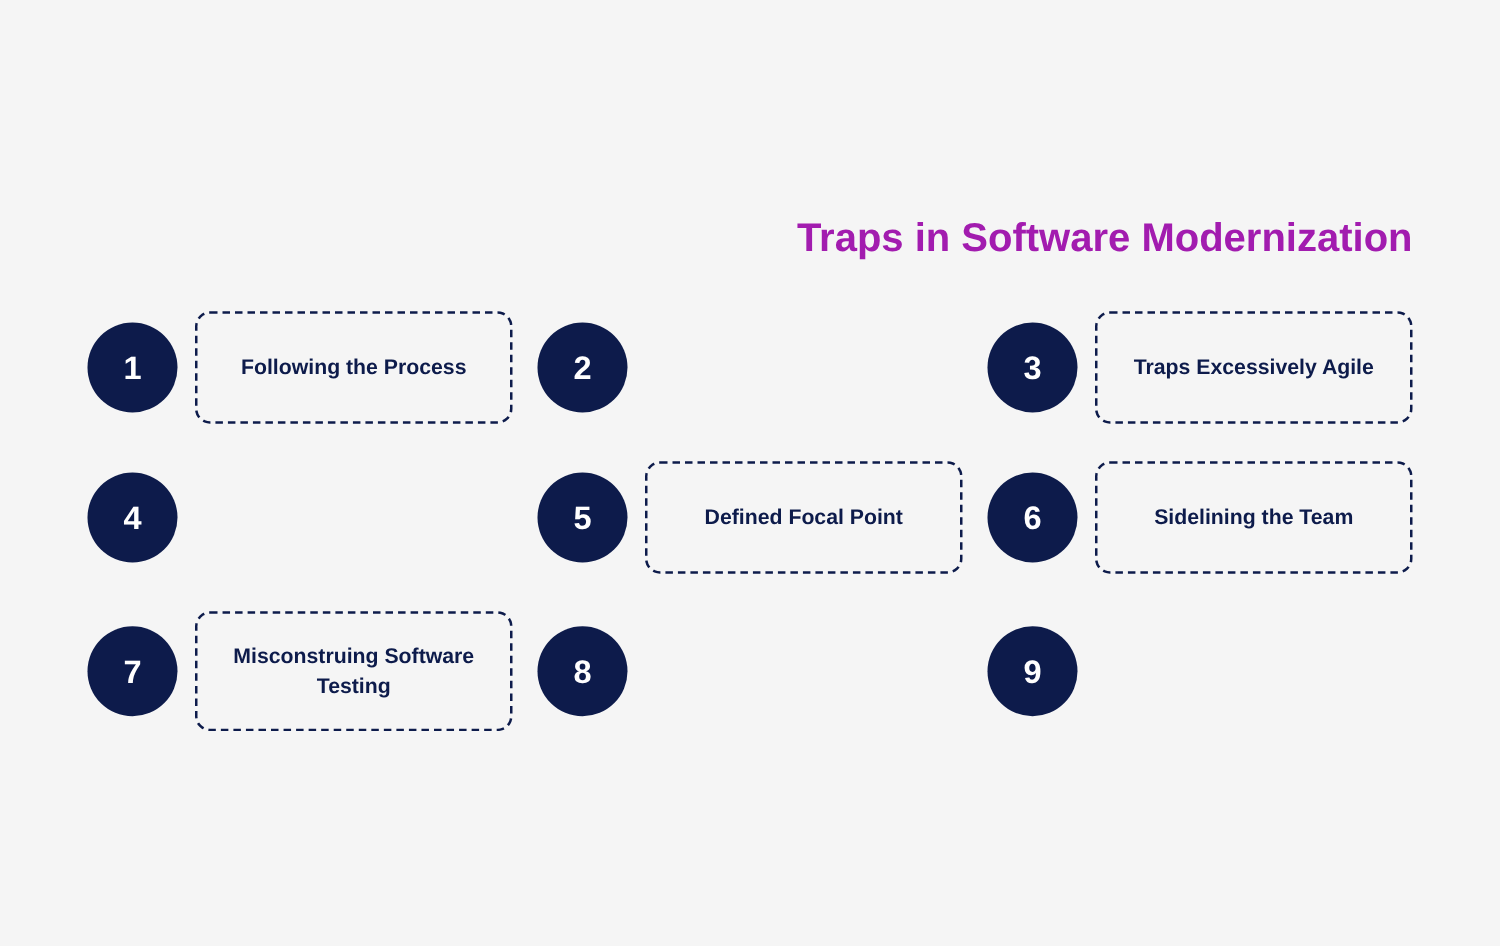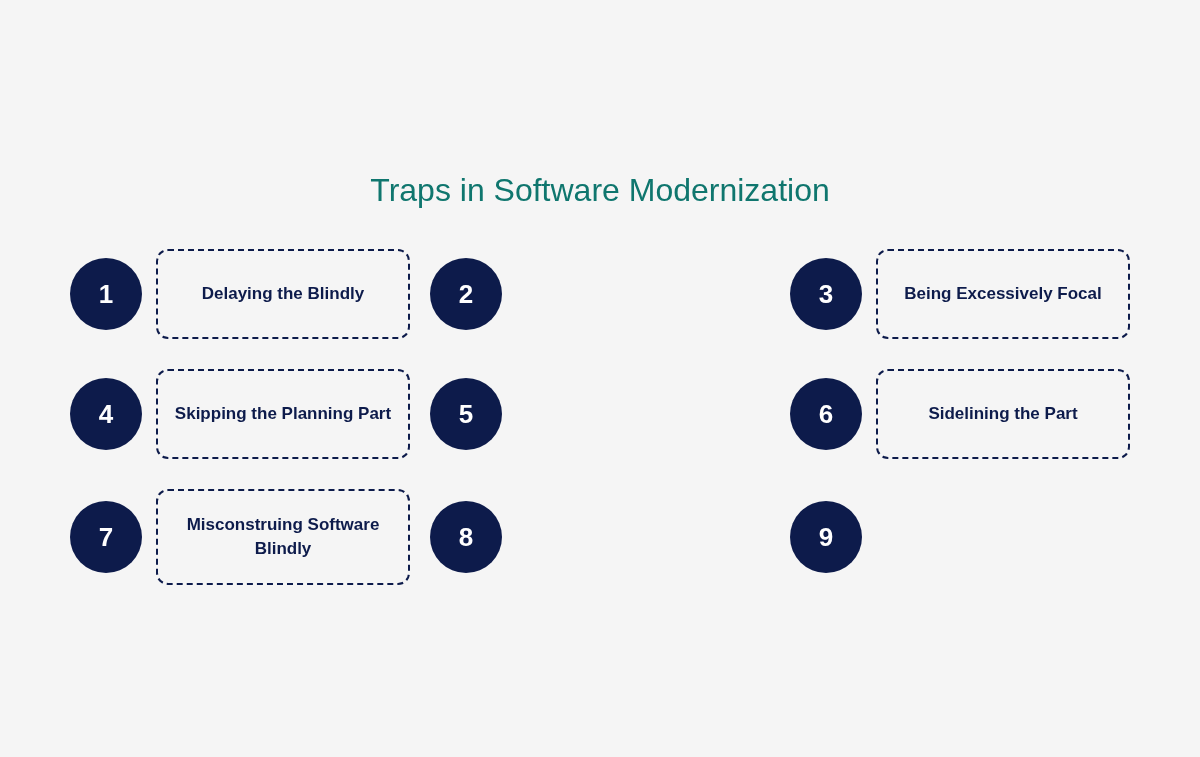--- a/index.html
+++ b/index.html
@@ -18,24 +18,24 @@
       justify-content: center;
     }
 
     .page-container {
       width: 1140px;
       background: #f5f5f5;
       padding: 30px 40px;
     }
 
     .page-title {
-      text-align: center;
+      text-align: right;
       font-size: 32px;
-      font-weight: 400;
-      color: #0f766e;
+      font-weight: 700;
+      color: #a21caf;
       margin-bottom: 40px;
     }
 
     .grid {
       display: grid;
       grid-template-columns: repeat(3, 1fr);
       gap: 30px 20px;
     }
 
     .trap-item {
@@ -75,43 +75,43 @@
     }
   </style>
 </head>
 <body>
 
 <div class="page-container">
   <h1 class="page-title">Traps in Software Modernization</h1>
   <div class="grid" id="traps-grid">
   <div class="trap-item">
         <div class="circle-number">1</div>
-        <div class="label-box">Delaying the Blindly</div>
+        <div class="label-box">Following the Process</div>
       </div>
       <div class="trap-item">
         <div class="circle-number">2</div>
       </div>
       <div class="trap-item">
         <div class="circle-number">3</div>
-        <div class="label-box">Being Excessively Focal</div>
+        <div class="label-box">Traps Excessively Agile</div>
       </div>
       <div class="trap-item">
         <div class="circle-number">4</div>
-        <div class="label-box">Skipping the Planning Part</div>
       </div>
       <div class="trap-item">
         <div class="circle-number">5</div>
+        <div class="label-box">Defined Focal Point</div>
       </div>
       <div class="trap-item">
         <div class="circle-number">6</div>
-        <div class="label-box">Sidelining the Part</div>
+        <div class="label-box">Sidelining the Team</div>
       </div>
       <div class="trap-item">
         <div class="circle-number">7</div>
-        <div class="label-box">Misconstruing Software Blindly</div>
+        <div class="label-box">Misconstruing Software Testing</div>
       </div>
       <div class="trap-item">
         <div class="circle-number">8</div>
       </div>
       <div class="trap-item">
         <div class="circle-number">9</div>
       </div>
     </div>
 </div>
 

